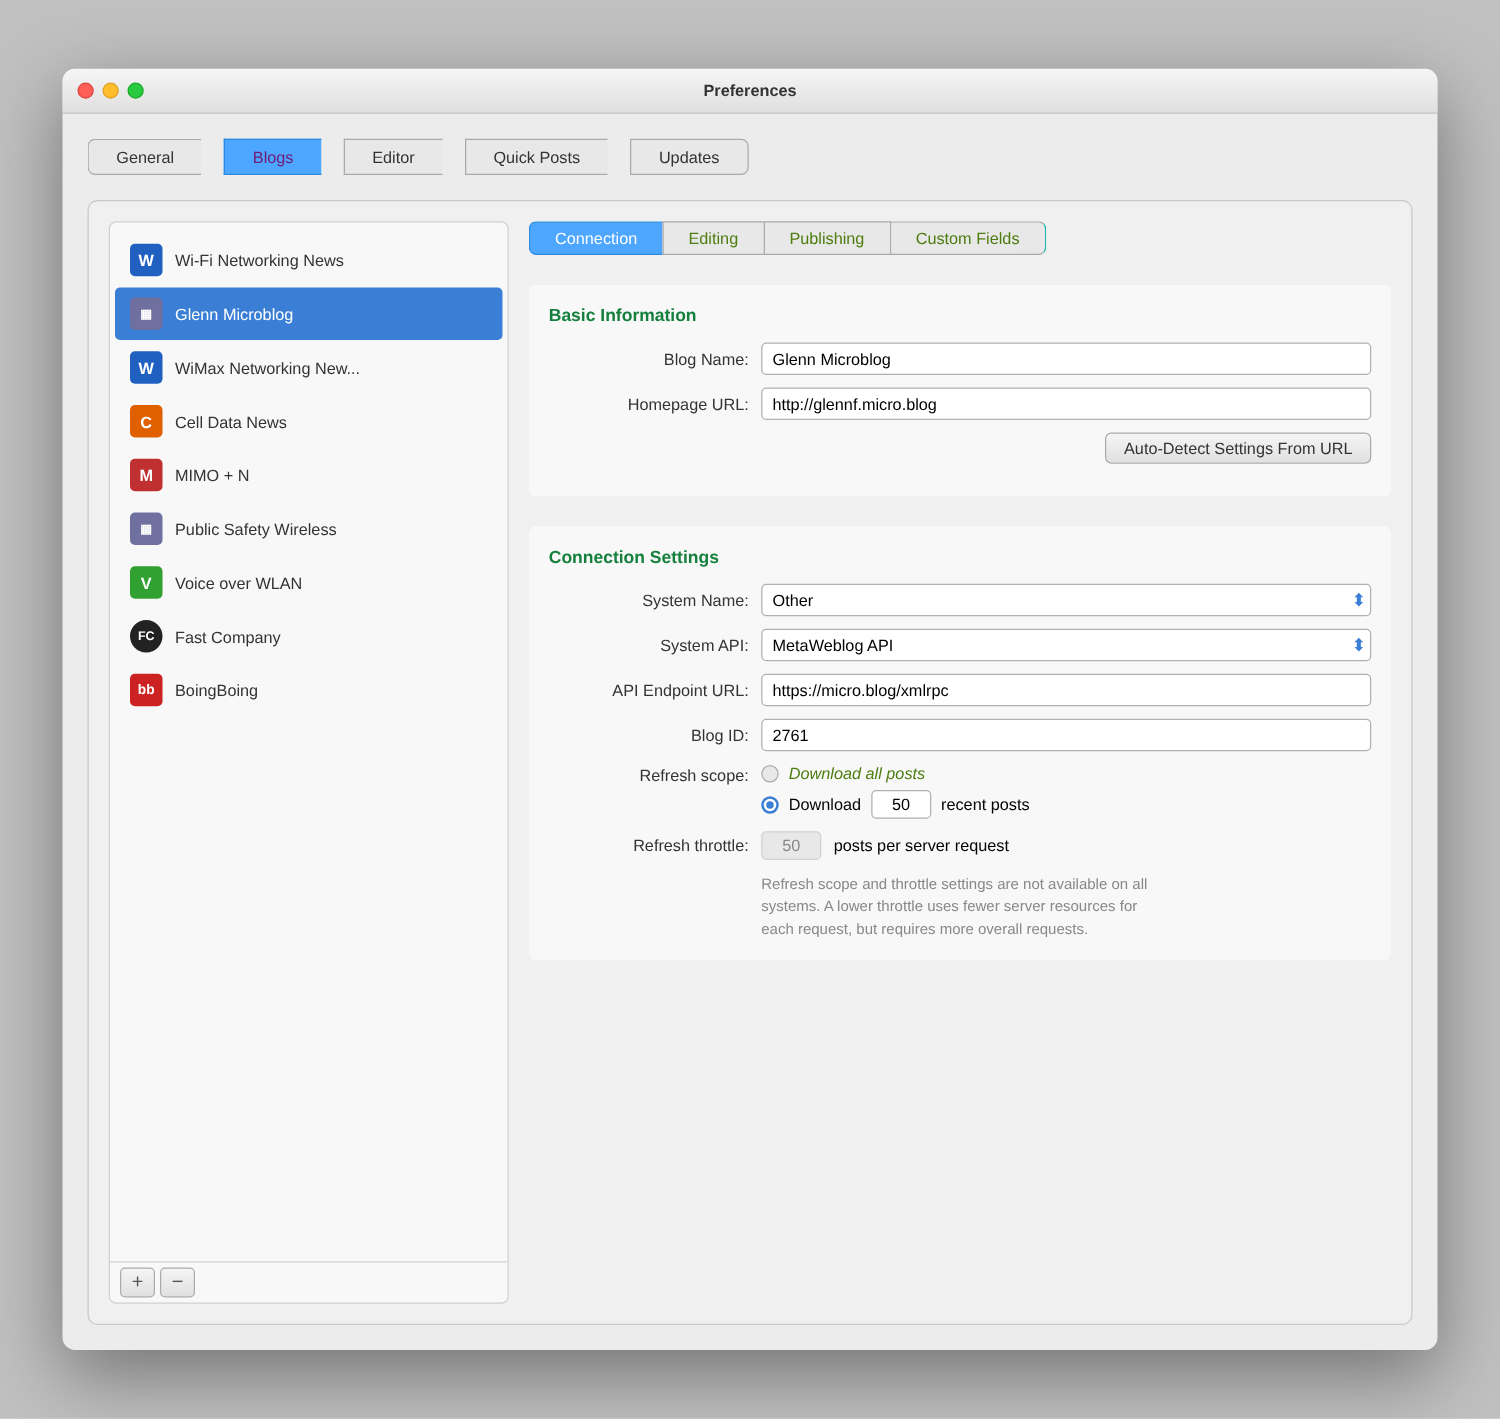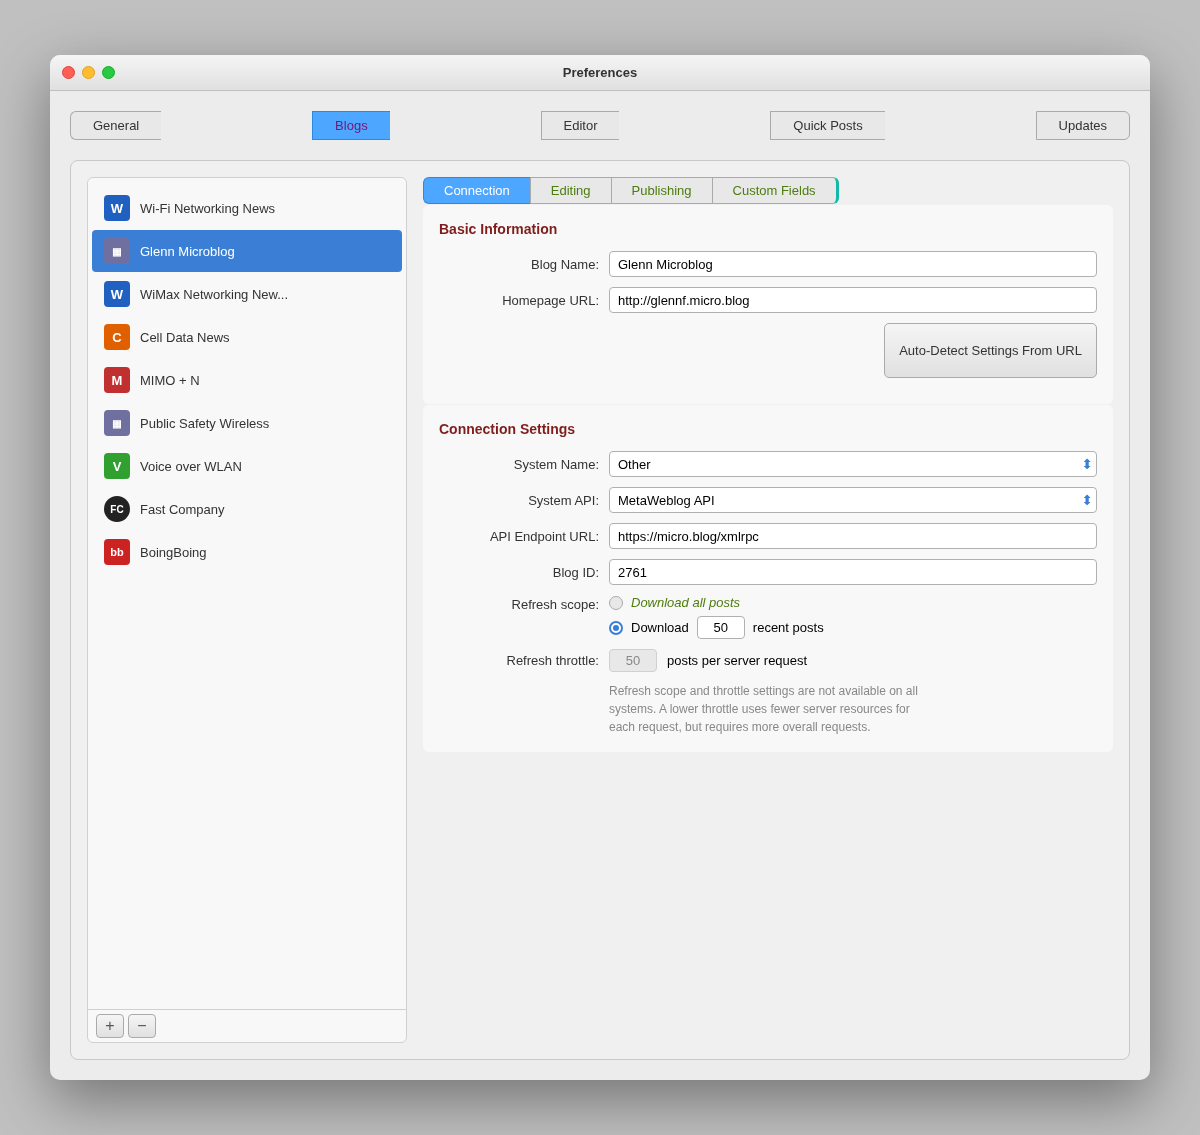--- a/index.html
+++ b/index.html
@@ -47,21 +47,21 @@
       border-radius: 50%;
     }
     .tl-close { background: #ff5f57; border: 1px solid #e0443e; }
     .tl-minimize { background: #ffbd2e; border: 1px solid #dea123; }
     .tl-maximize { background: #28ca41; border: 1px solid #1aab29; }
     .window-body {
       padding: 20px 20px 20px 20px;
     }
     .top-tabs {
       display: flex;
-      justify-content: space-between;
+      justify-content: flex-start;
       gap: 18px;
       margin-bottom: 20px;
     }
     .top-tab {
       padding: 6px 22px;
       border: 1px solid #aaa;
       background: #e8e8e8;
       cursor: pointer;
       font-size: 13px;
       color: #333;
@@ -140,52 +140,52 @@
       display: flex;
       align-items: center;
       justify-content: center;
       font-size: 16px;
       color: #555;
     }
     .main-content {
       flex: 1;
       display: flex;
       flex-direction: column;
-      gap: 1px;
+      gap: 24px;
     }
     .sub-tabs {
       display: flex;
       gap: 0;
     }
     .sub-tab {
       padding: 5px 20px;
       border: 1px solid #aaa;
       background: #e8e8e8;
       cursor: pointer;
       font-size: 13px;
       color: #4d7c0f;
       border-right: none;
     }
     .sub-tab:first-child { border-radius: 6px 0 0 6px; }
-    .sub-tab:last-child { border-radius: 0 6px 6px 0; border-right: 3px solid #14b8a6; }
+    .sub-tab:last-child { border-radius: 0 6px 6px 0; border-right: 1px solid #14b8a6; }
     .sub-tab.active {
       background: #4da6ff;
       color: white;
       border-color: #2a8ae0;
     }
     .form-section {
       background: #f8f8f8;
       border-radius: 6px;
       padding: 16px;
     }
     .section-title {
       font-weight: bold;
       font-size: 14px;
       margin-bottom: 14px;
-      color: #7f1d1d;
+      color: #15803d;
     }
     .form-row {
       display: flex;
       align-items: center;
       margin-bottom: 10px;
       gap: 10px;
     }
     .form-label {
       text-align: right;
       width: 160px;
@@ -202,21 +202,21 @@
       background: white;
       height: 26px;
     }
     .auto-detect-btn {
       display: flex;
       justify-content: flex-end;
       margin-bottom: 10px;
       padding-left: 170px;
     }
     .btn-auto-detect {
-      padding: 19px 14px;
+      padding: 4px 14px;
       border: 1px solid #aaa;
       background: linear-gradient(to bottom, #f5f5f5, #e0e0e0);
       border-radius: 5px;
       font-size: 13px;
       cursor: pointer;
       color: #333;
     }
     .select-wrapper {
       flex: 1;
       position: relative;

